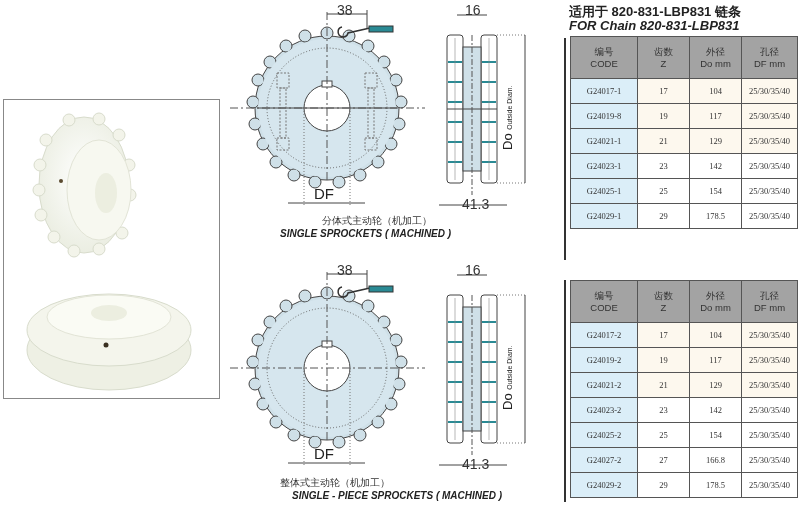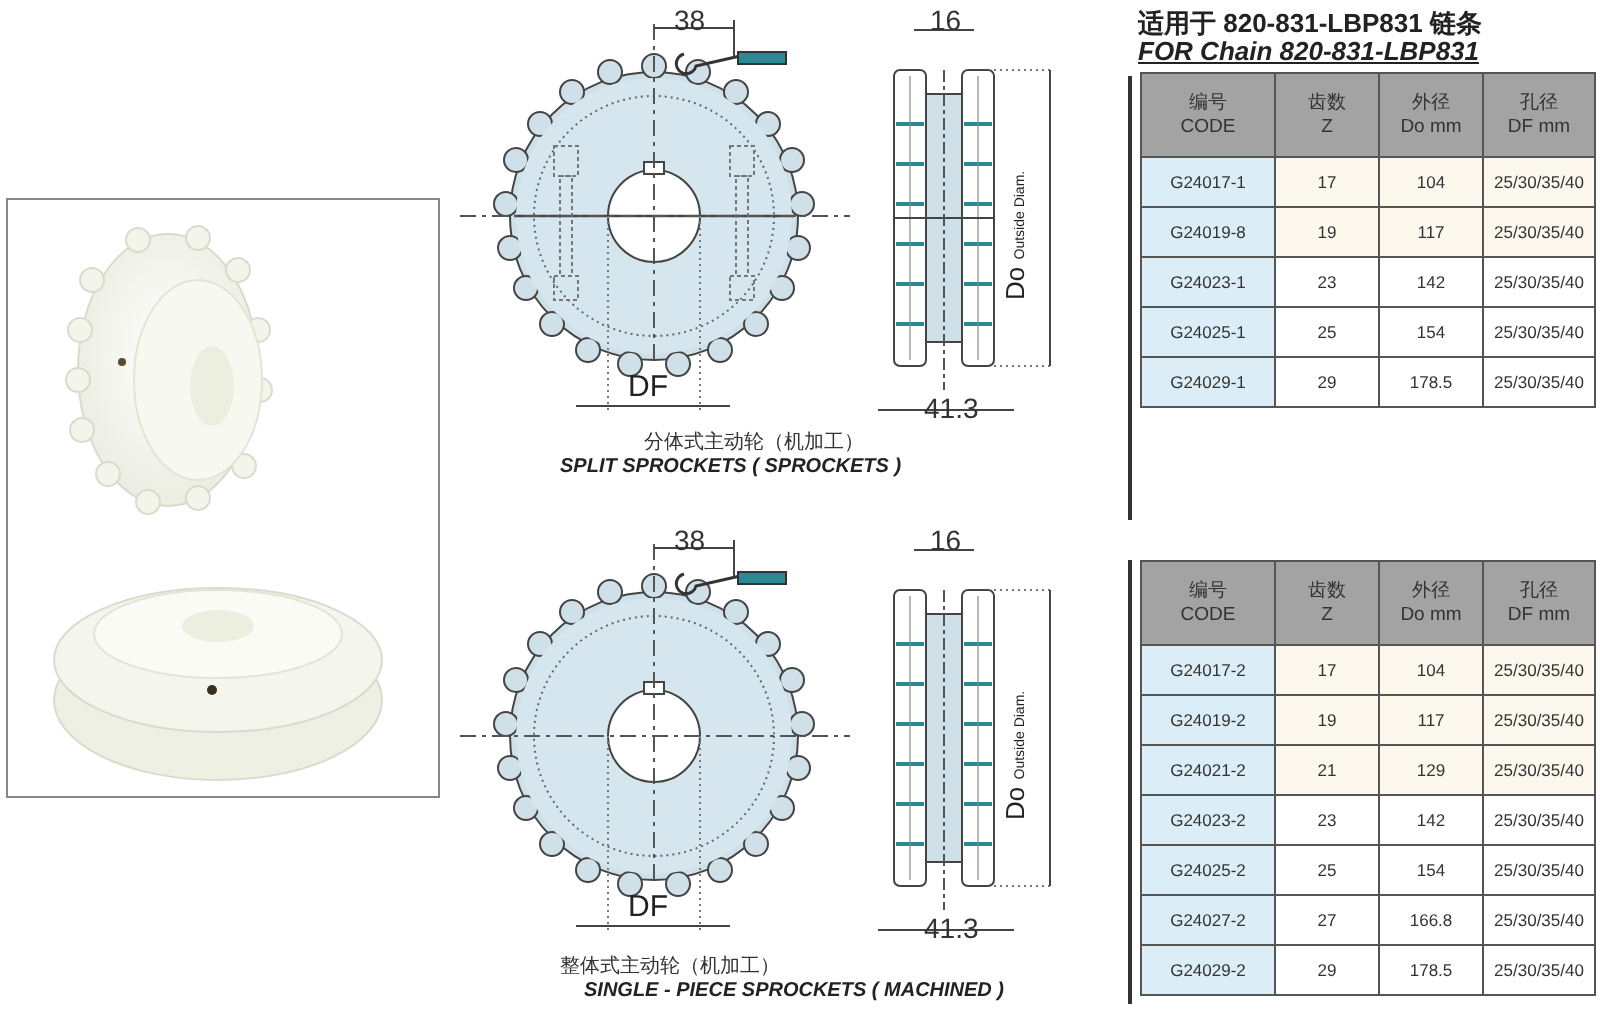--- a/index.html
+++ b/index.html
@@ -2,25 +2,25 @@
 <html><head>
 <meta charset="utf-8">
 <style>
   html, body { margin:0; padding:0; background:#ffffff; }
   body { width:800px; height:505px; position:relative; overflow:hidden; font-family:"Liberation Sans", sans-serif; color:#222; }
   .abs { position:absolute; }
   .photo-frame { left:3px; top:99px; width:215px; height:298px; border:1px solid #888; background:#fff; }
   .caption-cn { font-size:10px; color:#333; }
   .caption-en { font-size:10px; font-weight:bold; font-style:italic; color:#222; }
   .title-cn { left:569px; top:3px; font-size:13px; font-weight:bold; color:#222; }
-  .title-en { left:569px; top:18px; font-size:13px; font-weight:bold; font-style:italic; color:#222;text-decoration:underline; }
+  .title-en { left:569px; top:18px; font-size:13px; font-weight:bold; font-style:italic; color:#222; }
   table.spec { position:absolute; left:570px; border-collapse:collapse; width:228px; font-size:8.5px; color:#333; }
   table.spec th, table.spec td { border:1px solid #555; text-align:center; padding:0; }
   table.spec th { background:#a3a3a3; font-weight:normal; height:41px; font-size:9.5px; line-height:12px; }
-  table.spec td { height:24px; }
+  table.spec td { height:24px;font-family:Liberation Serif, serif; }
   table.spec td.code { background:#dbeef8; width:66px; }
   table.spec tr.warm td:not(.code) { background:#fdf8ee; }
   table.spec td.z { width:51px;margin-left:28px; }
   table.spec td.do { width:51px; }
   .dimtxt { font-size:14px; color:#333; }
   .vbar { left:564px; width:2px; background:#333; }
 </style>
 </head>
 <body>
 
@@ -150,21 +150,21 @@
       <line x1="10" y1="-20" x2="40" y2="-20" stroke="#444"></line>
       <line x1="-8" y1="170" x2="60" y2="170" stroke="#444"></line>
     </g>
   </svg>
   <span class="abs dimtxt" style="left:107px;top:2px;">38</span>
   <span class="abs dimtxt" style="left:235px;top:2px;">16</span>
   <span class="abs dimtxt" style="left:232px;top:196px;">41.3</span>
   <span class="abs" style="left:84px;top:185px;font-size:15px;">DF</span>
   <span class="abs" style="left:270px;top:150px;transform:rotate(-90deg);transform-origin:left top;font-size:13px;white-space:nowrap;"><span>Do</span> <span style="font-size:7px;">Outside Diam.</span></span>
   <span class="abs caption-cn" style="left:50px;top:214px;margin-left:42px;">分体式主动轮（机加工）</span>
-  <span class="abs caption-en" style="left:50px;top:228px;">SPLIT SPROCKETS ( SPROCKETS )</span>
+  <span class="abs caption-en" style="left:50px;top:228px;">SINGLE SPROCKETS ( MACHINED )</span>
 </div>
 
 <div class="abs" style="left:230px;top:258px;width:340px;height:247px;">
   <svg class="abs" style="left:0;top:0;" width="340" height="247" viewBox="0 0 340 247">
     <g transform="translate(97,110)">
       <circle r="72" fill="#cfe0e8" stroke="#444"></circle>
       <g fill="#cfe0e8" stroke="#444">
         <circle cx="0" cy="-75" r="6"></circle>
           <circle cx="22" cy="-72" r="6"></circle>
           <circle cx="41" cy="-62" r="6"></circle>
@@ -261,20 +261,26 @@
         <td class="z">17</td>
         <td class="do">104</td>
         <td>25/30/35/40</td>
       </tr>
     <tr class="warm">
         <td class="code">G24019-8</td>
         <td class="z">19</td>
         <td class="do">117</td>
         <td>25/30/35/40</td>
       </tr>
+    <tr class="warm">
+        <td class="code">G24021-1</td>
+        <td class="z">21</td>
+        <td class="do">129</td>
+        <td>25/30/35/40</td>
+      </tr>
     <tr>
         <td class="code">G24023-1</td>
         <td class="z">23</td>
         <td class="do">142</td>
         <td>25/30/35/40</td>
       </tr>
     <tr>
         <td class="code">G24025-1</td>
         <td class="z">25</td>
         <td class="do">154</td>

